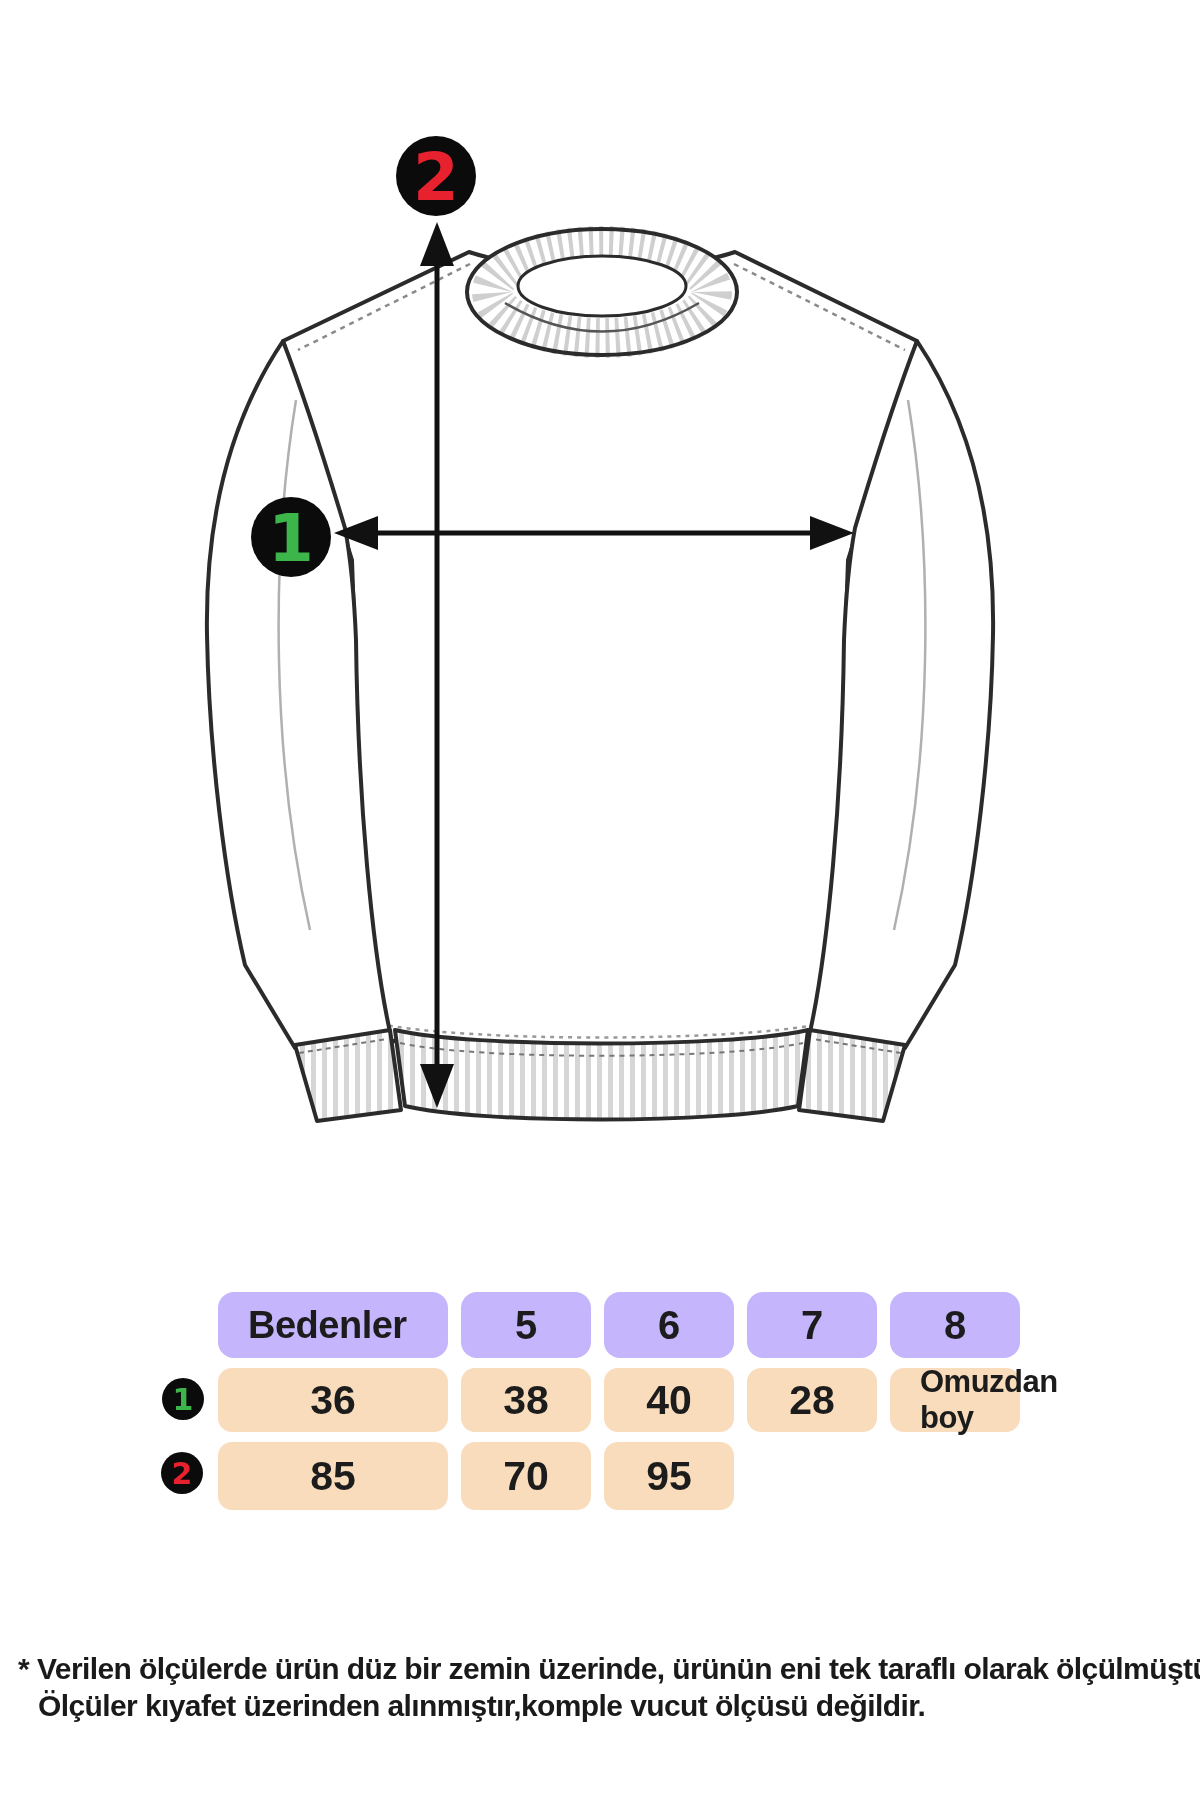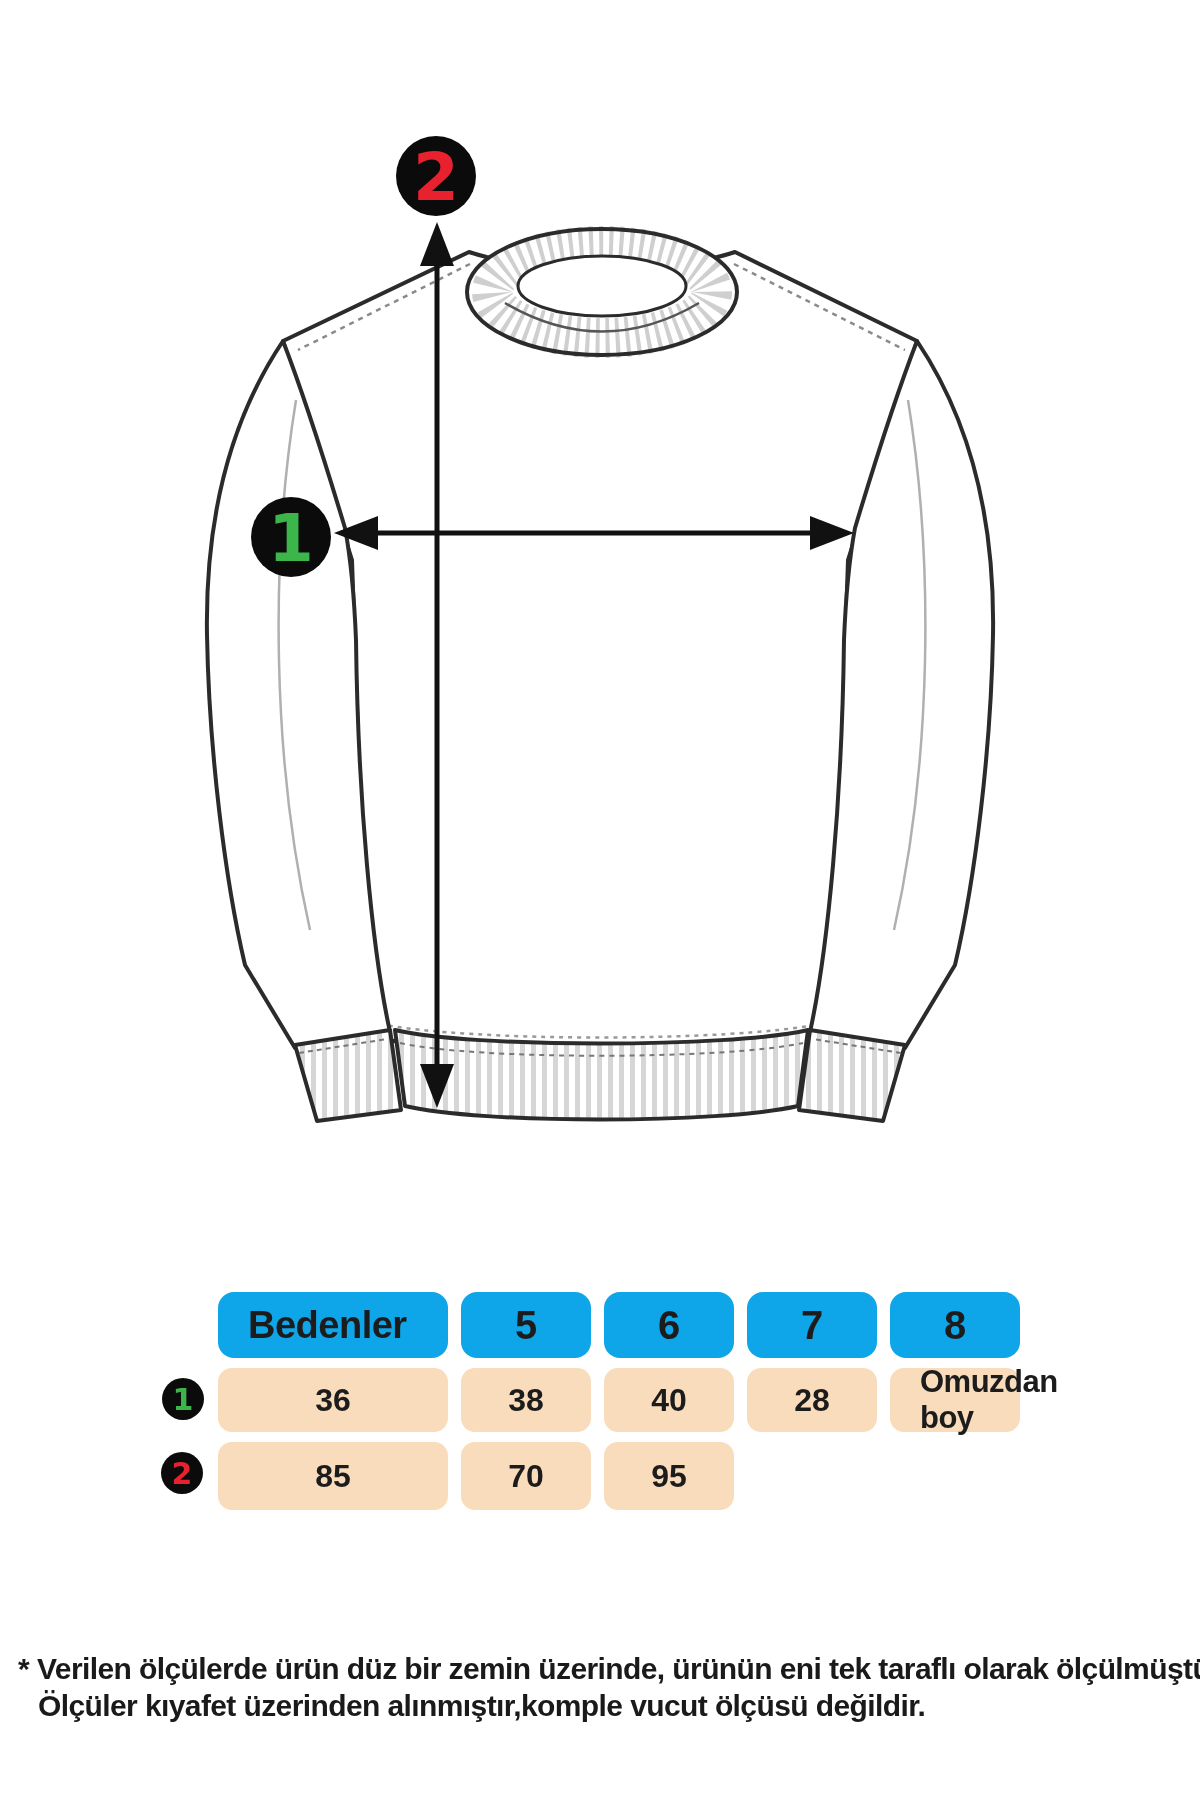--- a/index.html
+++ b/index.html
@@ -11,22 +11,22 @@
   
   .table-wrap{position:absolute;left:162px;top:1292px;width:900px;}
   .size-grid{
     margin-left:56px;
     display:grid;
     grid-template-columns:230px 130px 130px 130px 130px;
     grid-template-rows:66px 64px 68px;
     column-gap:13px;row-gap:10px;
   }
   .cell{display:flex;align-items:center;justify-content:center;color:#1c1c1c;}
-  .cell.head{background:#0ea5e9;border-radius:16px;font-weight:bold;font-size:40px;}
-  .cell.data{background:#F9DCBC;border-radius:14px;font-weight:bold;font-size:32px;}
+  .cell.head{background:#c4b5fd;border-radius:16px;font-weight:bold;font-size:40px;}
+  .cell.data{background:#F9DCBC;border-radius:14px;font-weight:bold;font-size:41px;}
   .cell.label{justify-content:flex-start;padding-left:30px;}
   .cell.head.label{font-size:38px;letter-spacing:-0.5px;}
   .cell.data.label{font-size:31px;letter-spacing:-0.5px;}
   .row-badge{
     position:absolute;width:42px;height:42px;border-radius:50%;
     background:#0b0b0b;display:flex;align-items:center;justify-content:center;
     font-weight:bold;font-size:30px;font-family:"DejaVu Sans",sans-serif;
   }
   .row-badge.b1{left:0;top:86px;color:#3CB54B;}
   .row-badge.b2{left:-1px;top:160px;color:#E8212E;}

